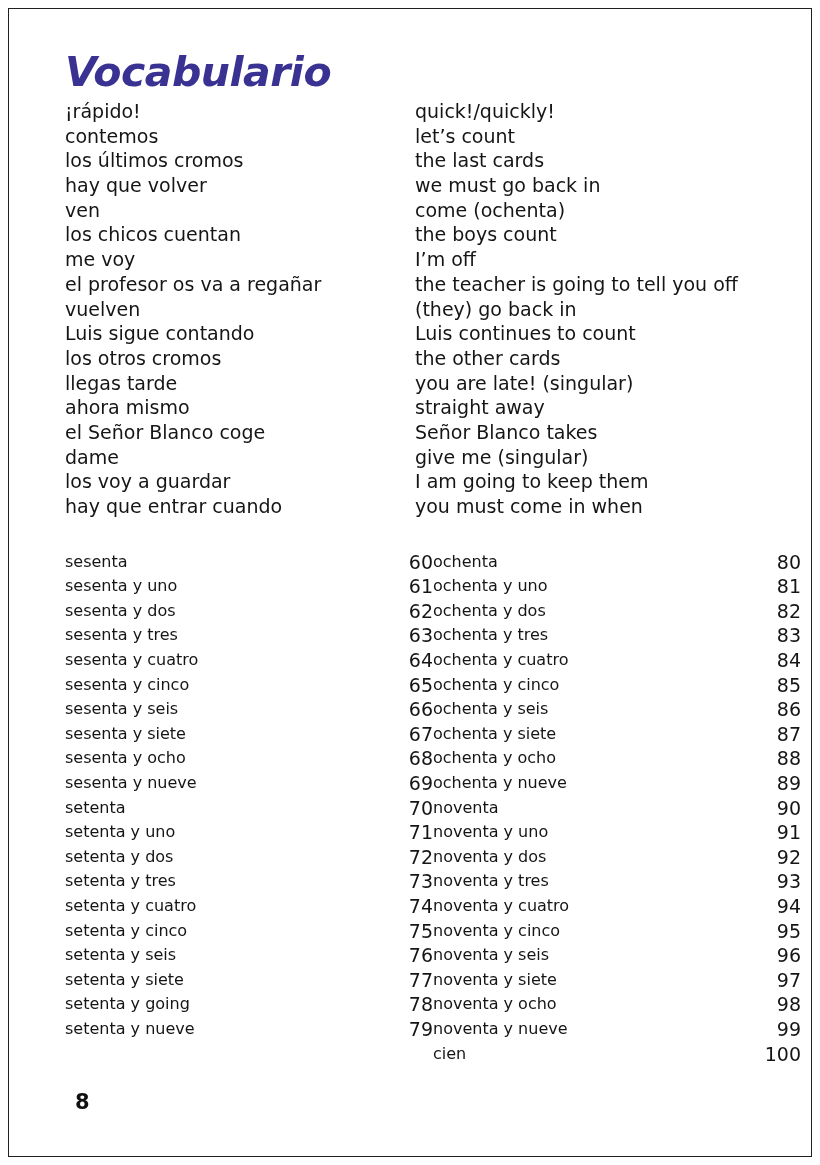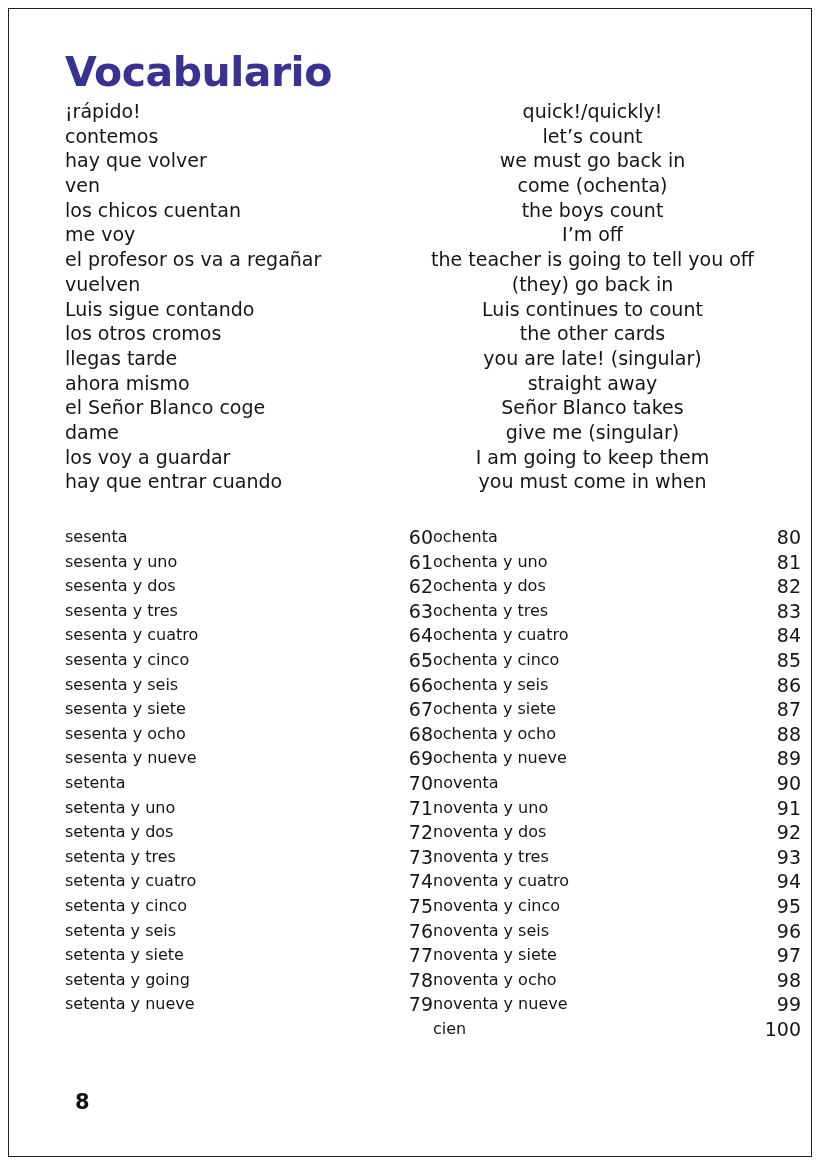--- a/index.html
+++ b/index.html
@@ -36,20 +36,21 @@
 
   
   .title {
     font-size: 41px;
     font-weight: bold;
     color: #3a3292;
     letter-spacing: -0.5px;
     line-height: 1;
     margin: 0 0 6px 0;
     font-family: "DejaVu Sans", "Liberation Sans", sans-serif;
+    font-style: italic;
   }
 
   
   .vocab-list {
     margin-top: 2px;
   }
   .vocab-row {
     display: flex;
     height: 24.7px;
     align-items: flex-start;
@@ -61,21 +62,20 @@
     color: #151515;
     line-height: 24.7px;
     white-space: nowrap;
   }
   .vocab-en {
     flex: 1 1 auto;
     font-size: 19px;
     color: #151515;
     line-height: 24.7px;
     white-space: nowrap;
-    text-align: center;
   }
 
   
   .numbers-section {
     margin-top: 31px;
     display: flex;
   }
   .num-col {
     flex: 0 0 368px;
     width: 368px;
@@ -132,20 +132,24 @@
     <div class="vocab-list">
         <div class="vocab-row">
           <div class="vocab-es">¡rápido!</div>
           <div class="vocab-en">quick!/quickly!</div>
         </div>
         <div class="vocab-row">
           <div class="vocab-es">contemos</div>
           <div class="vocab-en">let’s count</div>
         </div>
         <div class="vocab-row">
+          <div class="vocab-es">los últimos cromos</div>
+          <div class="vocab-en">the last cards</div>
+        </div>
+        <div class="vocab-row">
           <div class="vocab-es">hay que volver</div>
           <div class="vocab-en">we must go back in</div>
         </div>
         <div class="vocab-row">
           <div class="vocab-es">ven</div>
           <div class="vocab-en">come (ochenta)</div>
         </div>
         <div class="vocab-row">
           <div class="vocab-es">los chicos cuentan</div>
           <div class="vocab-en">the boys count</div>

